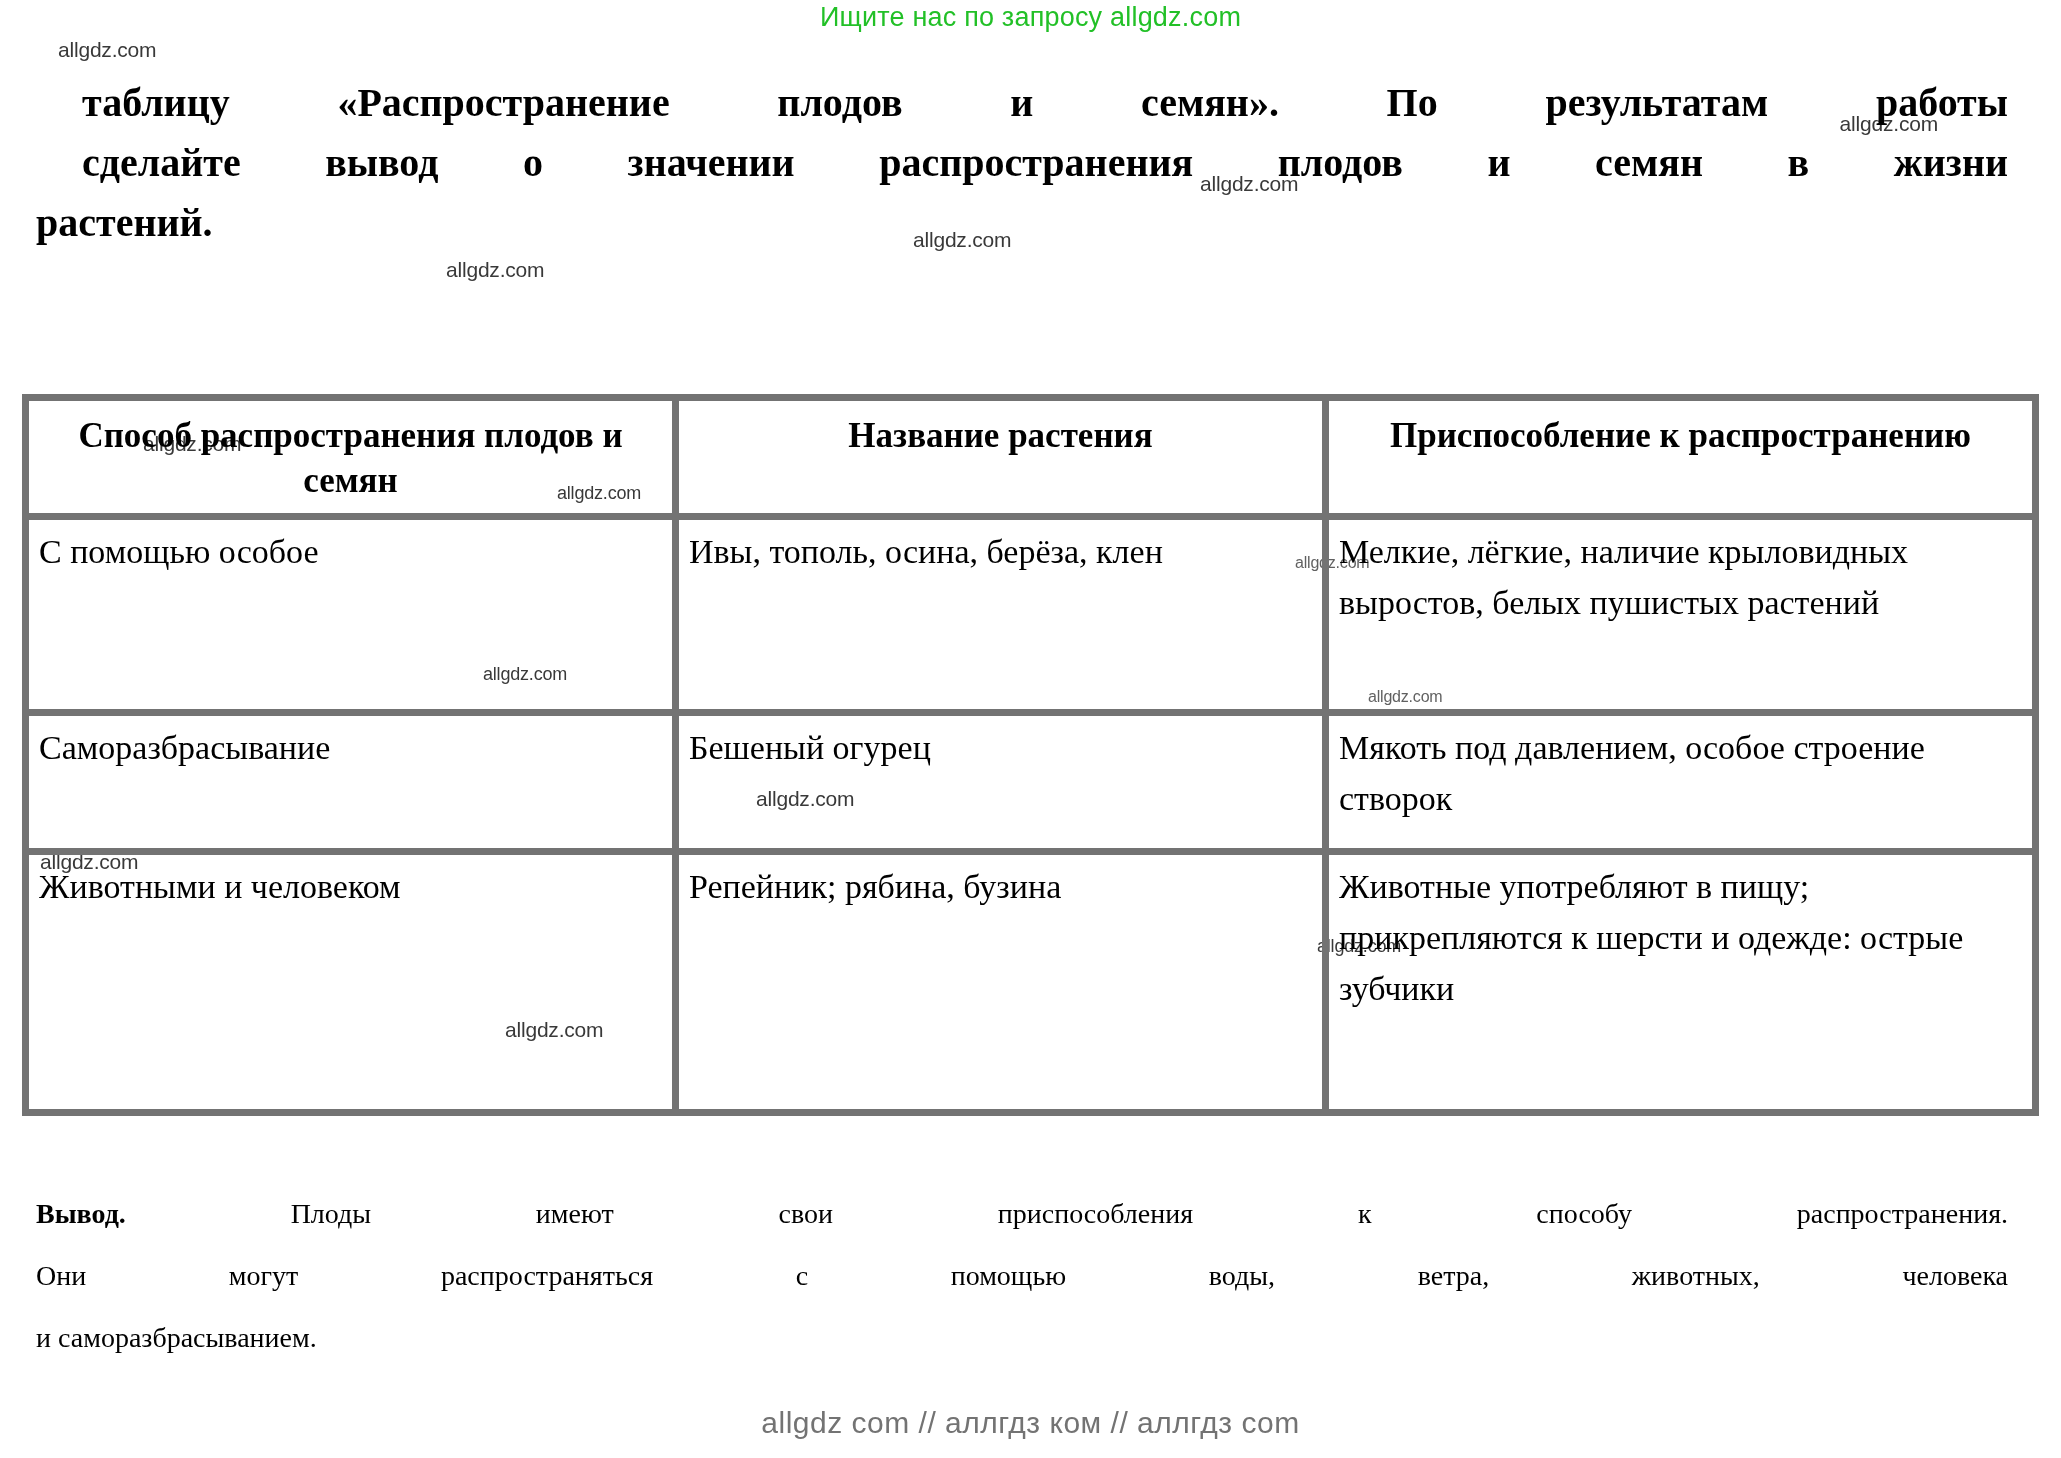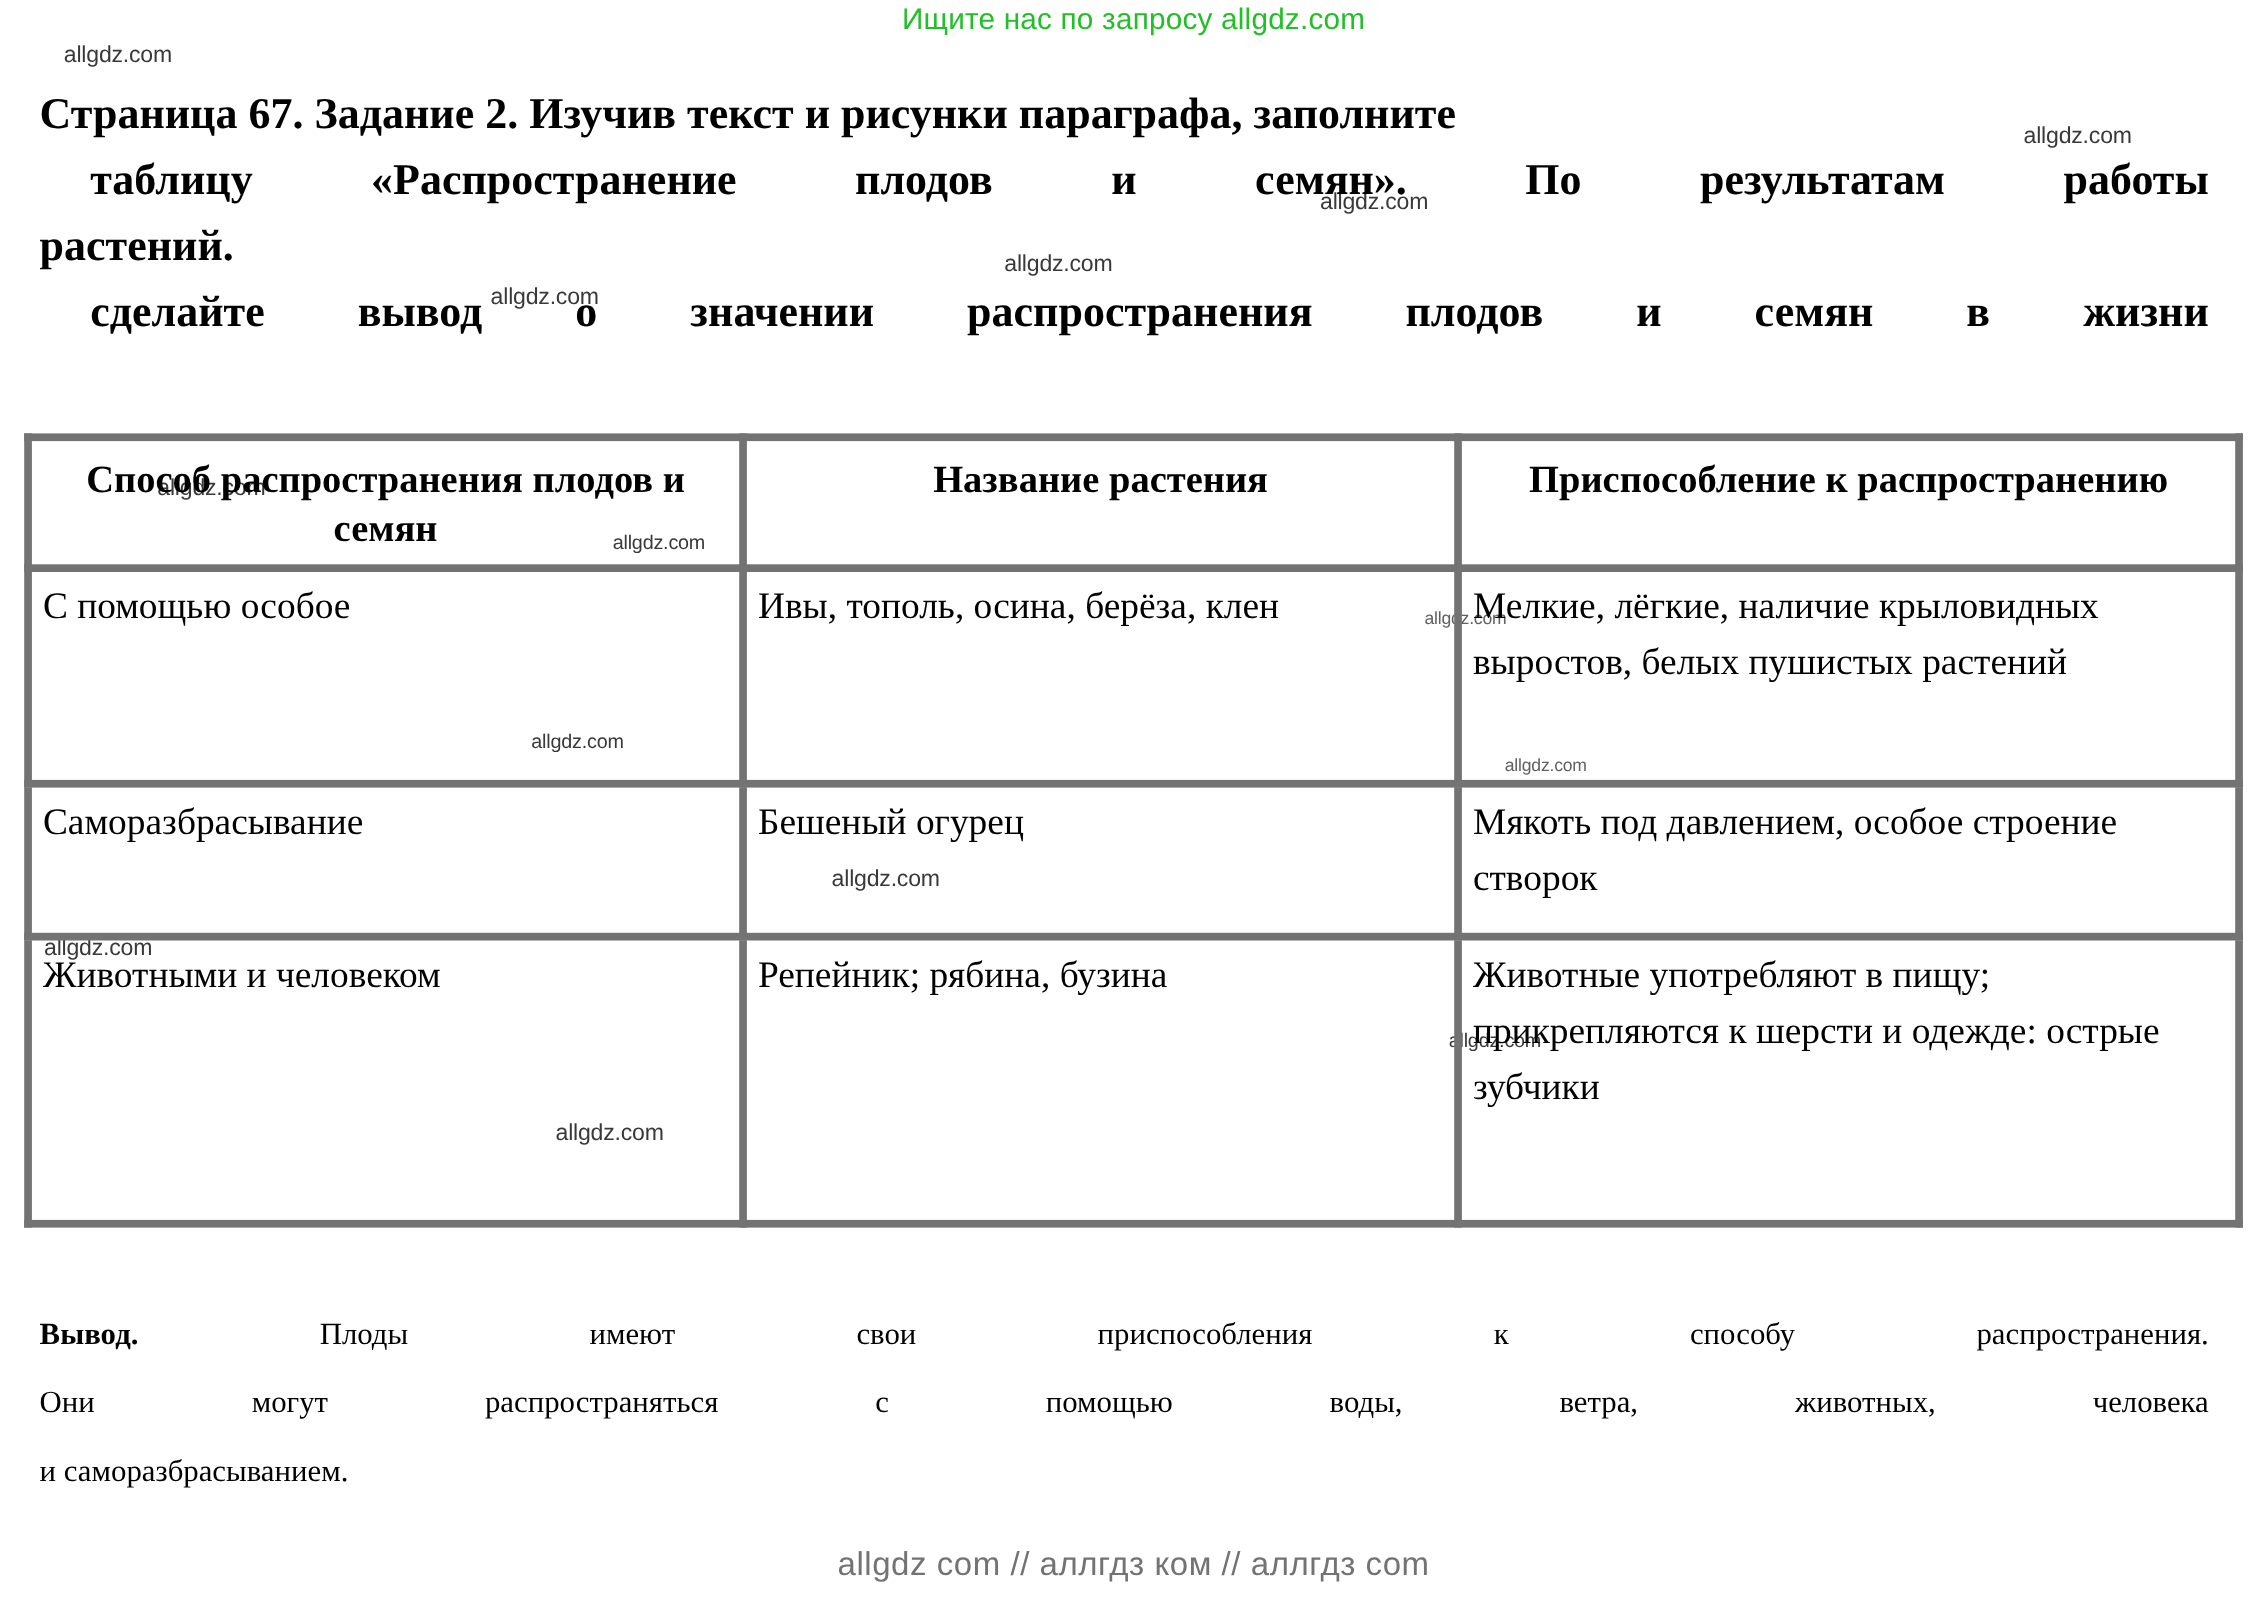--- a/index.html
+++ b/index.html
@@ -145,24 +145,23 @@
 <div class="wm small" style="top:483px; left:557px;">allgdz.com</div>
 <div class="wm tiny" style="top:554px; left:1295px;">allgdz.com</div>
 <div class="wm small" style="top:664px; left:483px;">allgdz.com</div>
 <div class="wm tiny" style="top:688px; left:1368px;">allgdz.com</div>
 <div class="wm" style="top:787px;  left:756px;">allgdz.com</div>
 <div class="wm" style="top:850px;  left:40px;">allgdz.com</div>
 <div class="wm small" style="top:936px; left:1317px;">allgdz.com</div>
 <div class="wm" style="top:1018px; left:505px;">allgdz.com</div>
 
 <div class="headline">
-  <span class="ln">Страница 67. Задание 2. Изучив текст и рисунки параграфа, заполните</span>
   <span class="ln justify">таблицу «Распространение плодов и семян». По результатам работы</span>
+  <span class="ln justify">сделайте вывод о значении распространения плодов и семян в жизни</span>
   <span class="ln">растений.</span>
-  <span class="ln justify">сделайте вывод о значении распространения плодов и семян в жизни</span>
 </div>
 
 <div class="tbl-wrap">
   <table class="data-table">
     <colgroup>
       <col class="c1">
         <col class="c2">
         <col class="c3">
     </colgroup>
     <thead>

